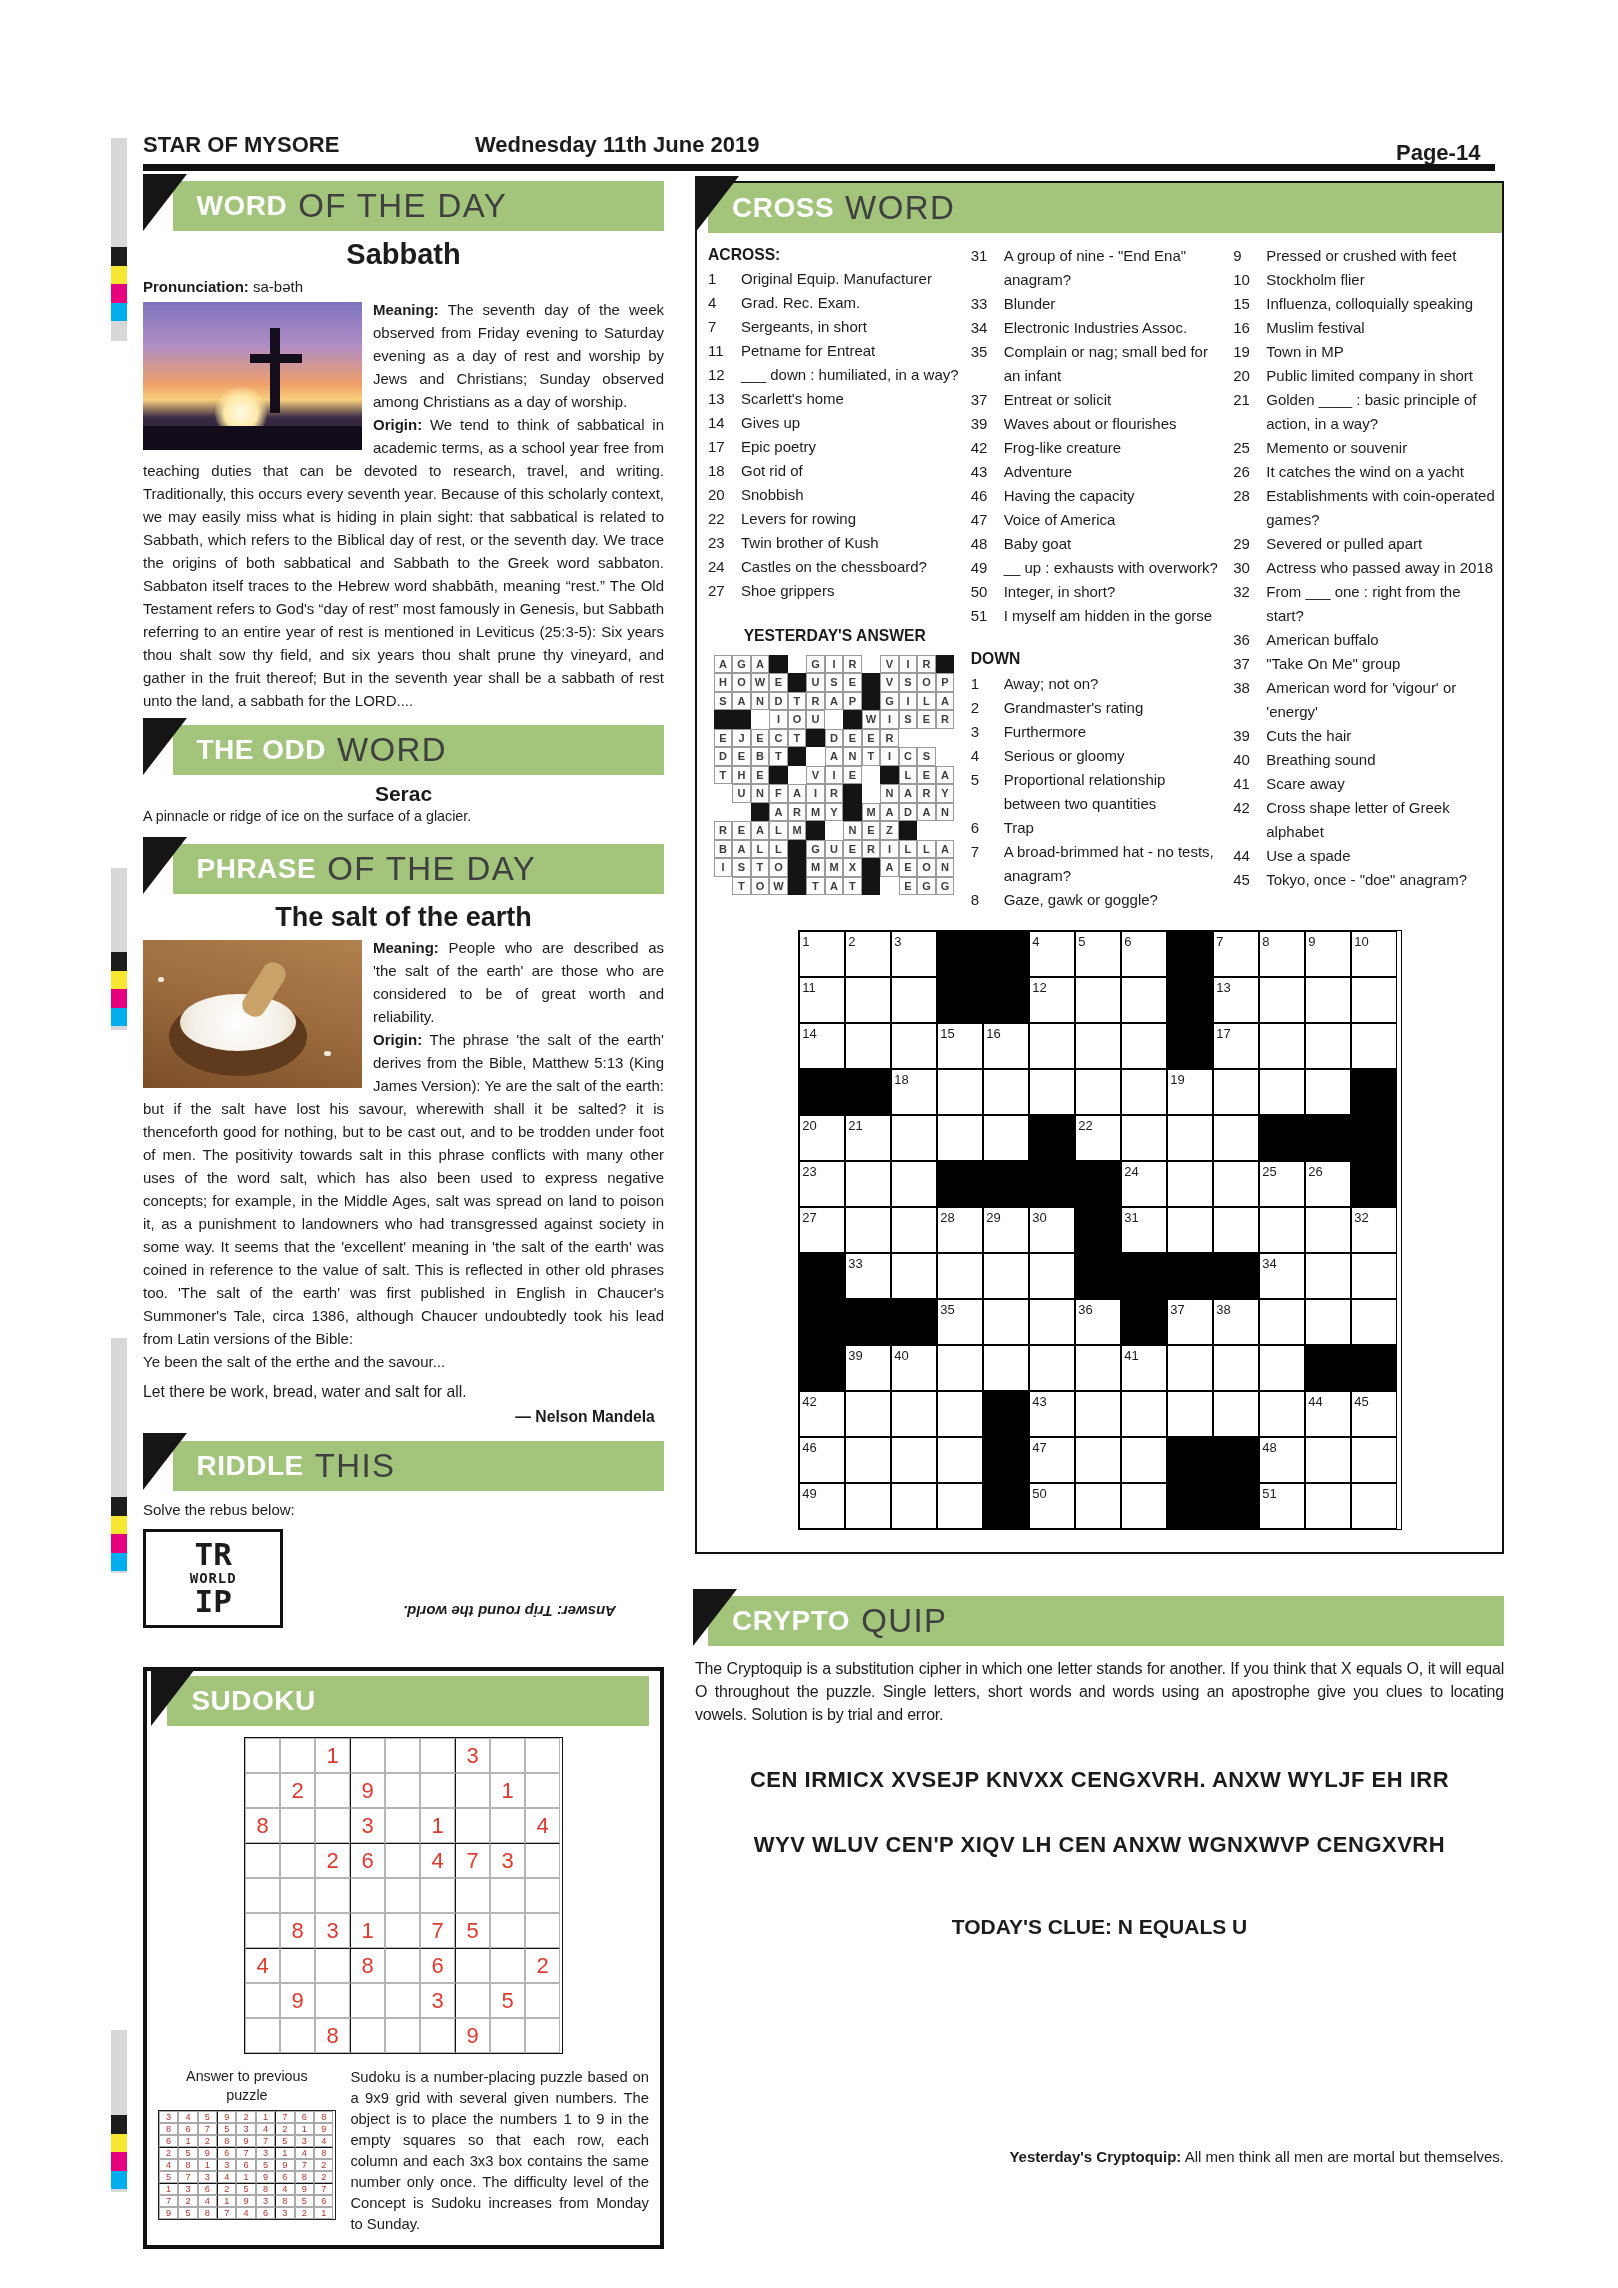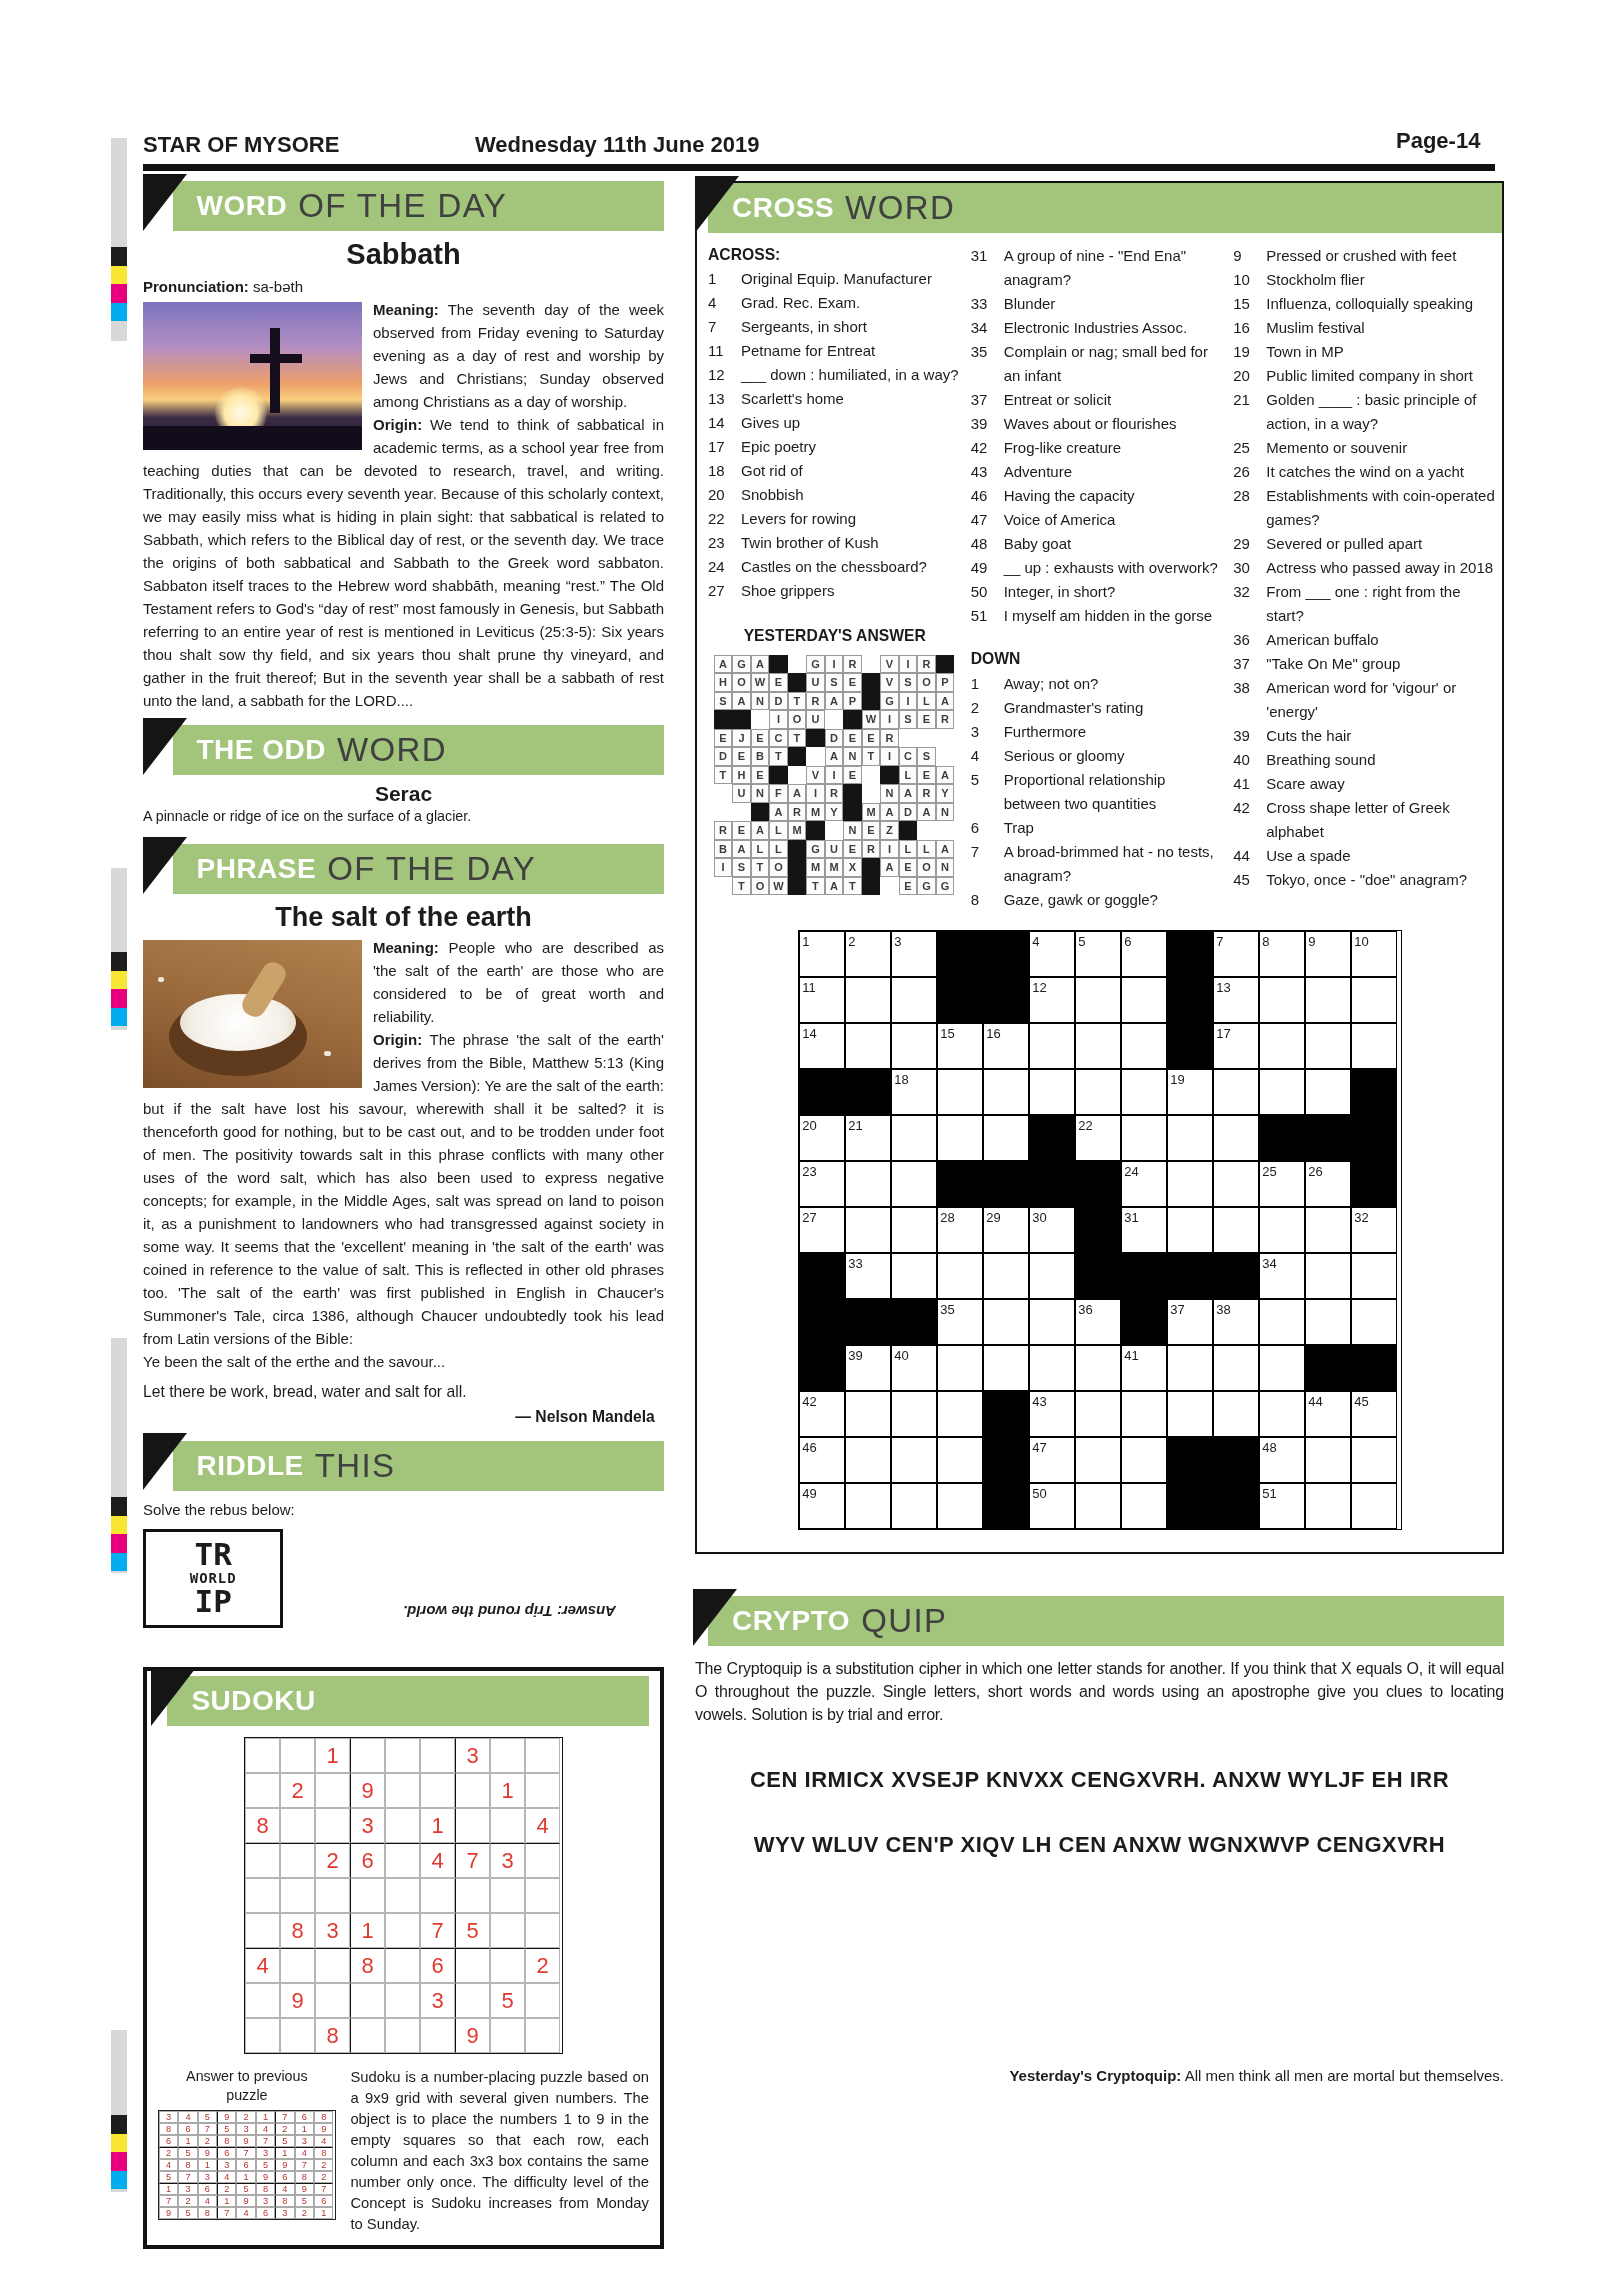--- a/index.html
+++ b/index.html
@@ -7,21 +7,21 @@
         font-family:"Liberation Sans",sans-serif;color:#1c1c1c;overflow:hidden;}
 
   
   .reg-seg{position:absolute;left:111px;width:15.7px;background:#d8d8d8;}
   .reg-cluster{position:absolute;left:111px;width:15.7px;}
   .reg-sq{width:15.7px;height:18.5px;}
 
   
   .hdr-paper{position:absolute;left:143px;top:132px;font-size:22px;font-weight:bold;}
   .hdr-date{position:absolute;left:475px;top:132px;font-size:22px;font-weight:bold;}
-  .hdr-page{position:absolute;left:1396px;top:128px;font-size:22px;font-weight:bold;}
+  .hdr-page{position:absolute;left:1396px;top:140px;font-size:22px;font-weight:bold;}
   .hdr-rule{position:absolute;left:143px;top:164px;width:1352px;height:7.4px;background:#111;}
 
   
   .col-left{position:absolute;left:143px;top:181px;width:521px;}
   .col-right{position:absolute;left:695px;top:181px;width:809px;}
 
   
   .bar{position:relative;background:var(--green);height:50px;display:flex;align-items:center;
        padding-left:24px;margin-left:29.5px;}
   .bar .fold{position:absolute;left:-29.5px;top:-7.4px;width:0;height:0;
@@ -1204,20 +1204,21 @@
 
     <div class="crypto">
       <div class="bar" style="margin-left:13px;">
         <span class="fold" style="left:-14.8px;"></span>
         <span class="bar-bold">CRYPTO</span>
         <span class="bar-light">QUIP</span>
       </div>
       <div class="crypto-intro">The Cryptoquip is a substitution cipher in which one letter stands for another. If you think that X equals O, it will equal O throughout the puzzle. Single letters, short words and words using an apostrophe give you clues to locating vowels. Solution is by trial and error.</div>
       <div class="cipher cipher1">CEN IRMICX XVSEJP KNVXX CENGXVRH. ANXW WYLJF EH IRR</div>
       <div class="cipher cipher2">WYV WLUV CEN'P XIQV LH CEN ANXW WGNXWVP CENGXVRH</div>
+      <div class="today-clue">TODAY'S  CLUE:   N EQUALS   U</div>
       <div class="yesterday-crypto">
         <span class="lbl">Yesterday's Cryptoquip:</span>
         <span>All men think all men are mortal but themselves.</span>
       </div>
     </div>
   </div>
 </div>
 
 
 </body></html>

